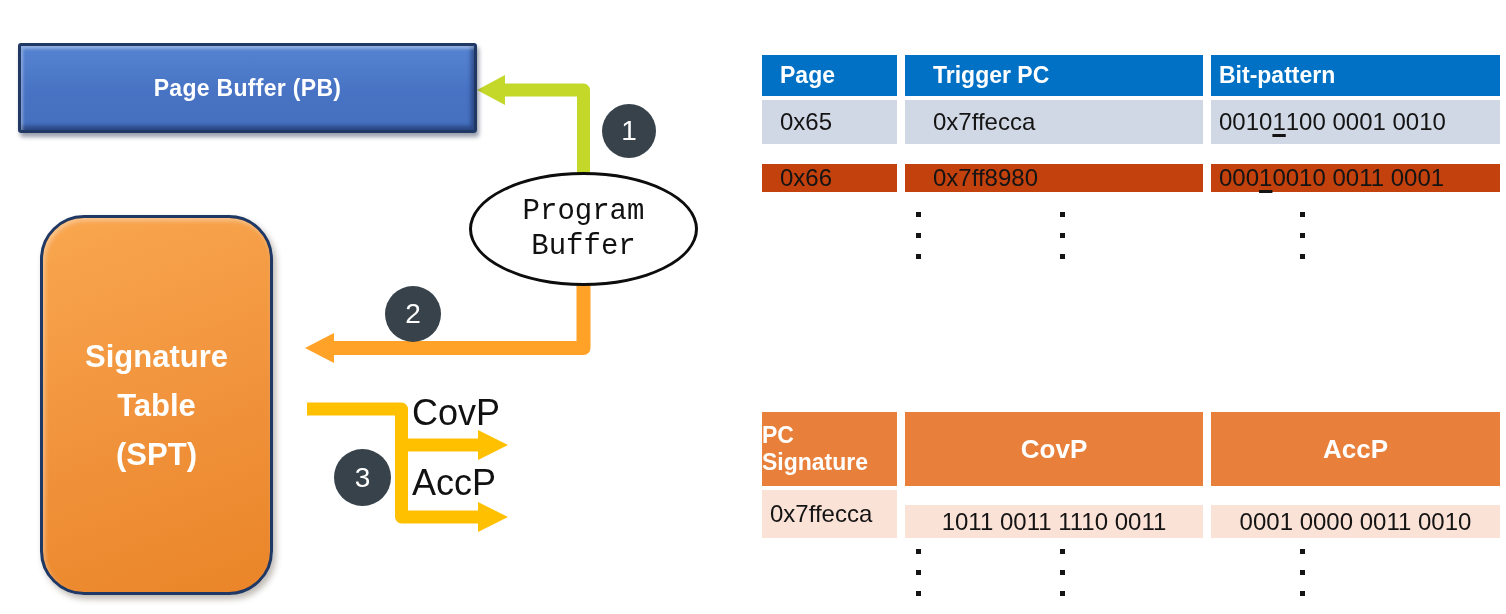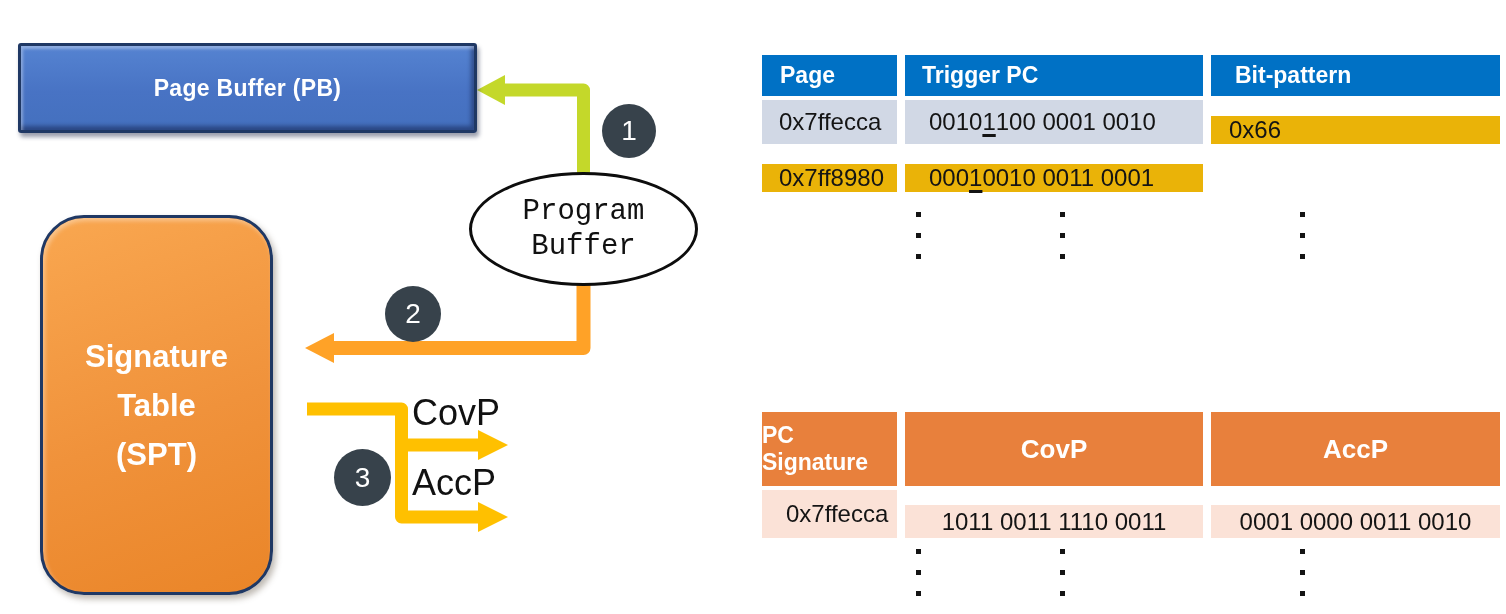--- a/index.html
+++ b/index.html
@@ -47,28 +47,28 @@
   .covp{left:412px;top:392px;}
   .accp{left:412px;top:462px;}
   
   .tbl{position:absolute;left:762px;width:738px;display:grid;
        grid-template-columns:135px 298px 289px;column-gap:8px;row-gap:4px;}
   .tbl .cell{display:flex;align-items:center;box-sizing:border-box;font-size:24px;color:#141414;}
   .tbl .hdr{color:#fff;font-weight:bold;font-size:23px;}
   .t-top{top:55px;grid-template-rows:41px 44px 44px;}
   .t-top .hdr{background:#0071c5;}
   .t-top .r1{background:#d1d8e5;}
-  .t-top .r2{background:#eab308;margin-top:16px;}
+  .t-top .r2{background:#c2410c;margin-top:16px;}
   .t-bot{top:412px;grid-template-rows:74px 48px;}
   .t-bot .hdr{background:#e8803c;}
   .t-bot .r1{background:#fbe2d7;}
   .t-bot .hdr.big{font-size:26px;justify-content:center;}
   .pad1{padding-left:18px;}
-  .pad2{padding-left:17px;}
-  .pad3{padding-left:24px;}
+  .pad2{padding-left:28px;}
+  .pad3{padding-left:8px;}
   .center{justify-content:center;margin-top:15px;}
   .twolines{line-height:27px;padding-left:0;}
   .u-bit{text-decoration:underline;text-decoration-thickness:2.5px;text-underline-offset:4px;}
   
   .dotcol{position:absolute;}
   .dotcol i{display:block;width:5px;height:5px;background:#141414;margin-bottom:16px;}
 </style>
 </head>
 <body>
 
@@ -124,20 +124,21 @@
     </div>
 
   <div class="outlabel covp">CovP</div>
   <div class="outlabel accp">AccP</div>
 
   <div class="tbl t-top">
     <div class="cell hdr pad1">Page</div>
     <div class="cell hdr pad2">Trigger PC</div>
     <div class="cell hdr pad3">Bit-pattern</div>
 
+    <div class="cell r1 pad1">0x65</div>
     <div class="cell r1 pad2">0x7ffecca</div>
     <div class="cell r1 pad3">
         <span>0010 </span>
         <span class="u-bit">1</span>
         <span>100 0001 0010</span>
       </div>
 
     <div class="cell r2 pad1">0x66</div>
     <div class="cell r2 pad2">0x7ff8980</div>
     <div class="cell r2 pad3">

